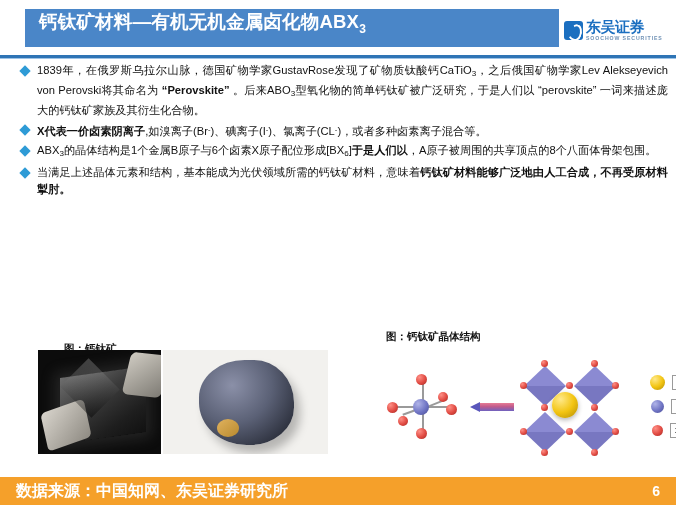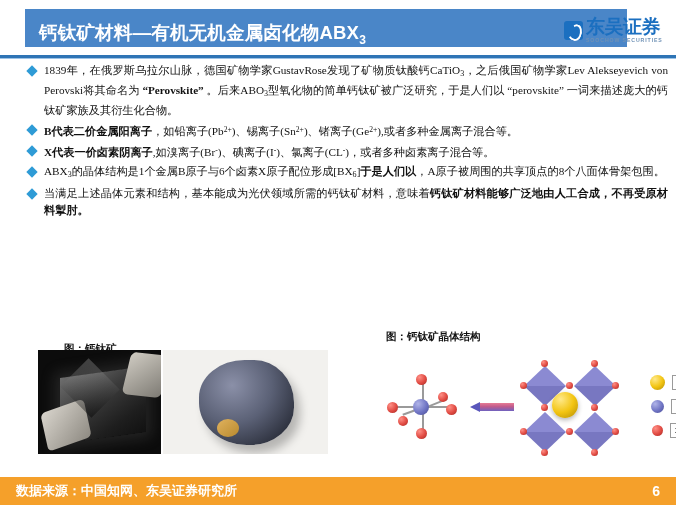--- a/index.html
+++ b/index.html
@@ -20,25 +20,25 @@
   .header {
     position: absolute;
     left: 0; top: 0;
     width: 676px;
     height: 56px;
   }
   .title-bar {
     position: absolute;
     left: 25px;
     top: 9px;
-    width: 602px;
+    width: 534px;
     height: 38px;
     background: #4a86c8;
     display: flex;
-    align-items: flex-end;
+    align-items: flex-start;
   }
   .title-text {
     color: #ffffff;
     font-size: 18.5px;
     font-weight: bold;
     letter-spacing: 0.2px;
     padding-left: 14px;
     white-space: nowrap;
   }
   .title-text .sub {
@@ -70,21 +70,21 @@
     position: absolute;
     left: 5px; top: 3px;
     width: 9px; height: 13px;
     border: 2px solid #ffffff;
     border-radius: 50% 50% 50% 50% / 60% 60% 40% 40%;
     border-left-color: transparent;
     transform: rotate(20deg);
   }
   .logo-text { display: flex; flex-direction: column; line-height: 1; }
   .logo-cn {
-    font-size: 19px;
+    font-size: 15px;
     font-weight: bold;
     color: #1b6fc0;
     letter-spacing: -0.5px;
   }
   .logo-en {
     font-size: 5.2px;
     color: #6f91b5;
     letter-spacing: 0.9px;
     margin-top: 2px;
     font-weight: bold;
@@ -110,23 +110,22 @@
   
   .content {
     position: absolute;
     left: 0;
     top: 62px;
     width: 676px;
   }
   .bullet-row {
     display: flex;
     align-items: flex-start;
-    padding: 0 8px 0 28px;
+    padding: 0 8px 0 21px;
     margin-bottom: 2px;
-    font-family: Liberation Serif, serif;
   }
   .bullet-mark {
     flex: 0 0 auto;
     width: 8px;
     height: 8px;
     background: #2e9bd6;
     transform: rotate(45deg);
     margin-top: 5px;
     margin-right: 8px;
   }
@@ -279,21 +278,21 @@
     left: 0;
     bottom: 0;
     width: 676px;
     height: 28px;
     background: #f5a02a;
     display: flex;
     align-items: center;
     justify-content: space-between;
   }
   .footer-src {
-    font-size: 13px;
+    font-size: 16px;
     color: #ffffff;
     font-weight: bold;
     padding-left: 16px;
   }
   .footer-page {
     font-size: 14px;
     color: #ffffff;
     font-weight: bold;
     padding-right: 16px;
   }
@@ -317,24 +316,20 @@
   </div>
 
   <div class="rule"></div>
   <div class="rule2"></div>
 </div>
 
 <div class="content">
   <div class="bullet-row">
     <span class="bullet-mark"></span>
     <div class="bullet-text">1839年，在俄罗斯乌拉尔山脉，德国矿物学家GustavRose发现了矿物质钛酸钙CaTiO<sub>3</sub>，之后俄国矿物学家Lev Alekseyevich von Perovski将其命名为 <b>“Perovskite”</b> 。后来ABO<sub>3</sub>型氧化物的简单钙钛矿被广泛研究，于是人们以 “perovskite” 一词来描述庞大的钙钛矿家族及其衍生化合物。</div>
-  </div>
-  <div class="bullet-row">
-    <span class="bullet-mark"></span>
-    <div class="bullet-text"><b>B代表二价金属阳离子</b>，如铅离子(Pb<sup>2+</sup>)、锡离子(Sn<sup>2+</sup>)、锗离子(Ge<sup>2+</sup>),或者多种金属离子混合等。</div>
   </div>
   <div class="bullet-row">
     <span class="bullet-mark"></span>
     <div class="bullet-text"><b>X代表一价卤素阴离子</b>,如溴离子(Br<sup>-</sup>)、碘离子(I<sup>-</sup>)、氯离子(CL<sup>-</sup>)，或者多种卤素离子混合等。</div>
   </div>
   <div class="bullet-row">
     <span class="bullet-mark"></span>
     <div class="bullet-text">ABX<sub>3</sub>的晶体结构是1个金属B原子与6个卤素X原子配位形成[BX<sub>6</sub>]<b>于是人们以</b>，A原子被周围的共享顶点的8个八面体骨架包围。</div>
   </div>
   <div class="bullet-row">

